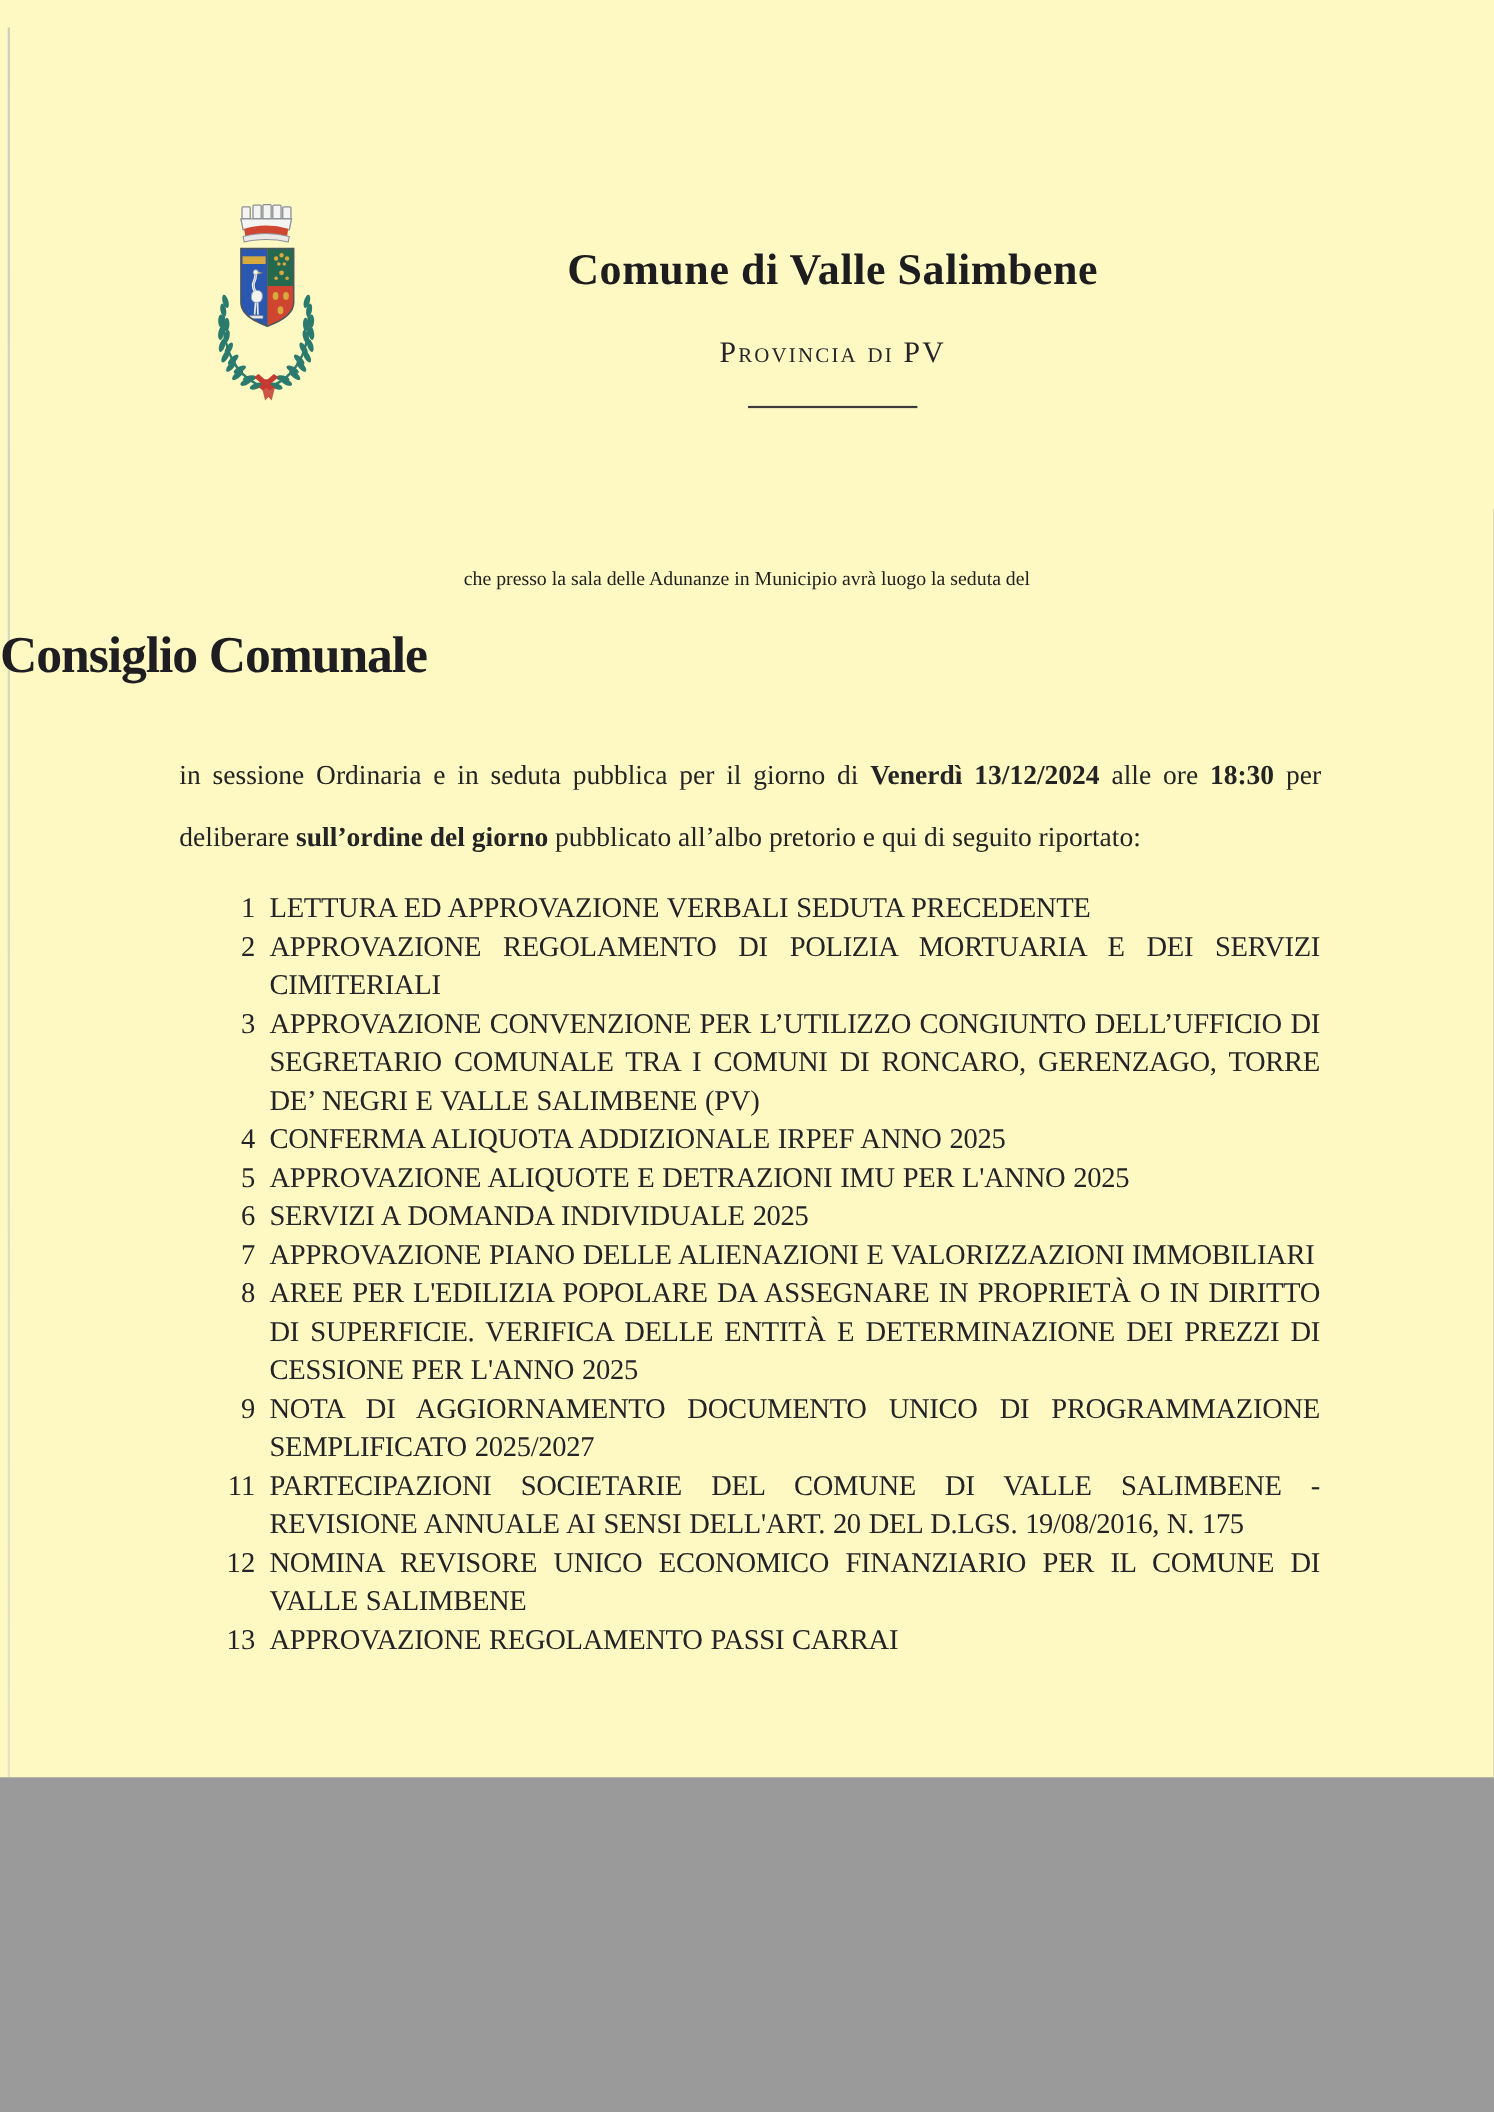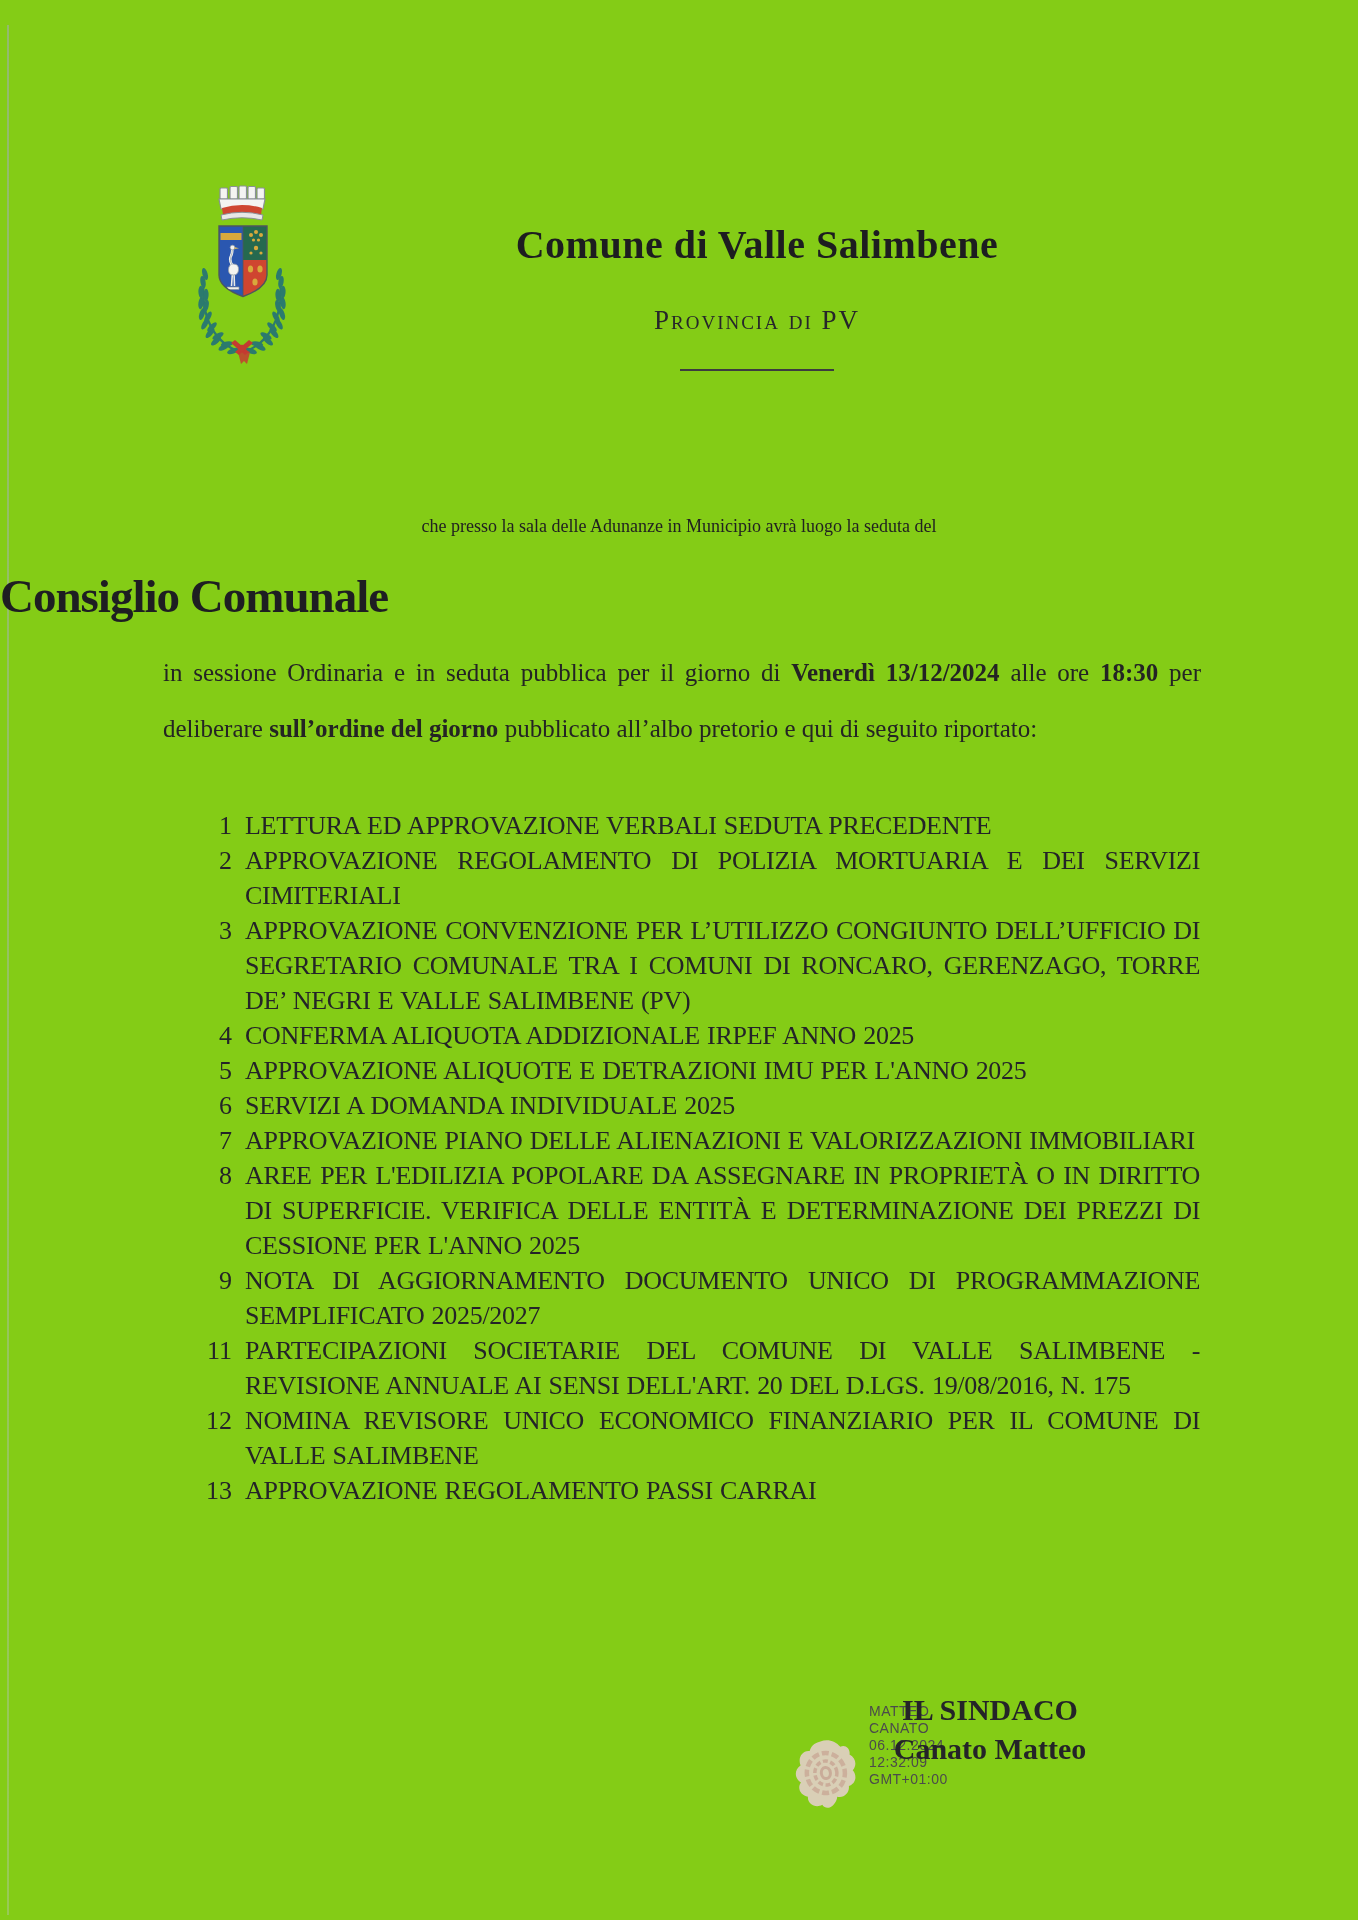--- a/index.html
+++ b/index.html
@@ -1,18 +1,18 @@
 <!DOCTYPE html>
 <html><head>
 <meta charset="utf-8">
 <style>
   html,body { margin:0; padding:0; background:#9a9a9a; }
   .page {
-    position:relative; width:1358px; height:1920px;
-    margin:0 auto; background:#84cc16; overflow:hidden;
+    position:relative; width:1358px; height:1616px;
+    margin:0 auto; background:#fef9c3; overflow:hidden;
     font-family:"Liberation Serif", serif; color:#212121;
   }
   .scan-edge {
     position:absolute; left:7px; top:25px; width:2px; height:1890px;
     background:linear-gradient(to bottom, rgba(160,172,184,.55), rgba(190,198,206,.35));
   }
   .emblem { position:absolute; left:183px; top:181px; width:118px; height:188px; }
 
   .header-text { position:absolute; left:337px; top:221px; width:840px; text-align:center; }
   .municipality { font-size:40px; font-weight:bold; letter-spacing:.5px; color:#1d1d20; }
@@ -20,21 +20,21 @@
   .divider { width:154px; height:0; border-top:2px solid #3c3c40; margin:33px auto 0 auto; }
 
   .doc-title { position:absolute; left:0; top:373px; width:100%; text-align:center;
     font-size:46px; font-weight:bold; letter-spacing:-2px; color:#1e1e22; }
   .notice { position:absolute; left:0; top:483px; width:100%; text-align:center;
     font-size:28px; font-weight:bold; }
   .intro-line { position:absolute; left:0; top:516px; width:100%; text-align:center; font-size:18px; }
   .subject { position:absolute; left:0; top:569px; width:100%; 
     font-size:47px; font-weight:bold; letter-spacing:-1px; color:#1e1e22; }
 
-  .session-par { position:absolute; left:163px; top:620px; width:1038px;
+  .session-par { position:absolute; left:163px; top:653px; width:1038px;
     font-size:25px; line-height:56px; text-align:justify; color:#242424; }
   .session-par .b { font-weight:bold; }
 
   .agenda { position:absolute; left:205px; top:808px; width:995px; }
   .agenda-item { display:flex; font-size:26px; line-height:35px; color:#242428; }
   .agenda-num { flex:none; width:27px; text-align:right; }
   .agenda-text { flex:1; margin-left:13px; text-align:justify; letter-spacing:-.3px; word-spacing:1px; }
 
   .place-date { position:absolute; left:158px; top:1660px; font-size:27px; }
 

